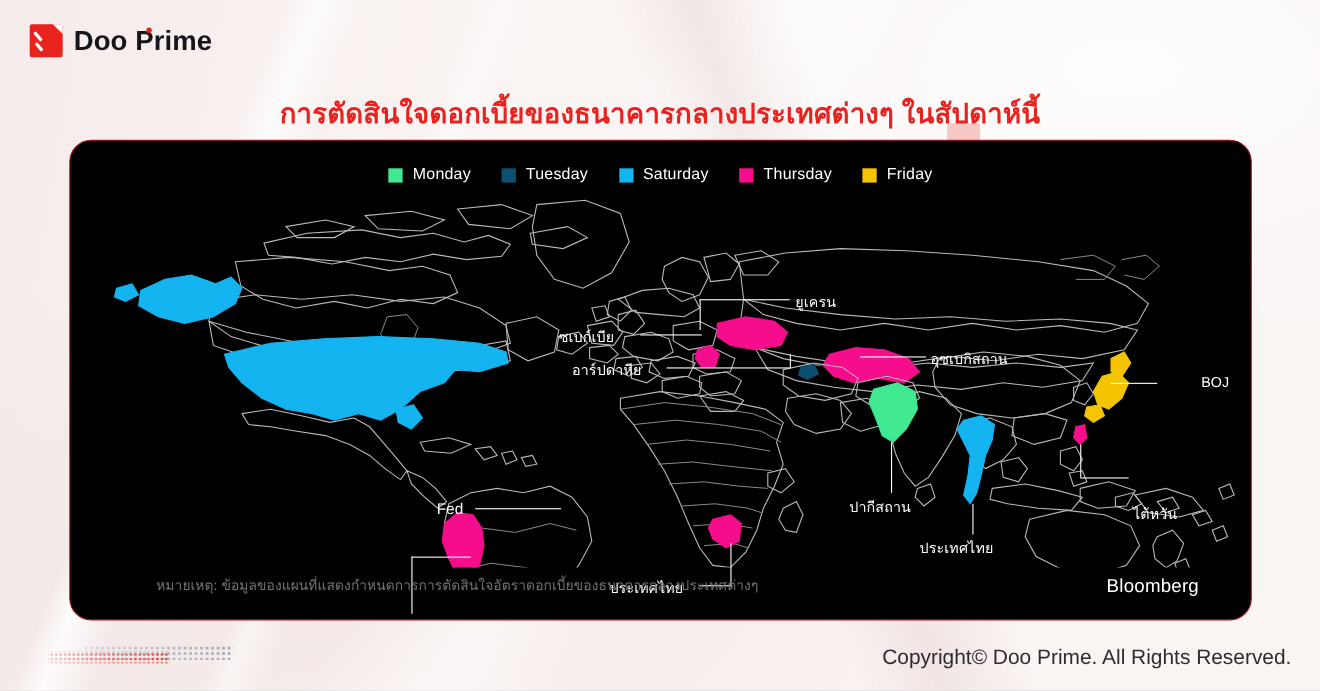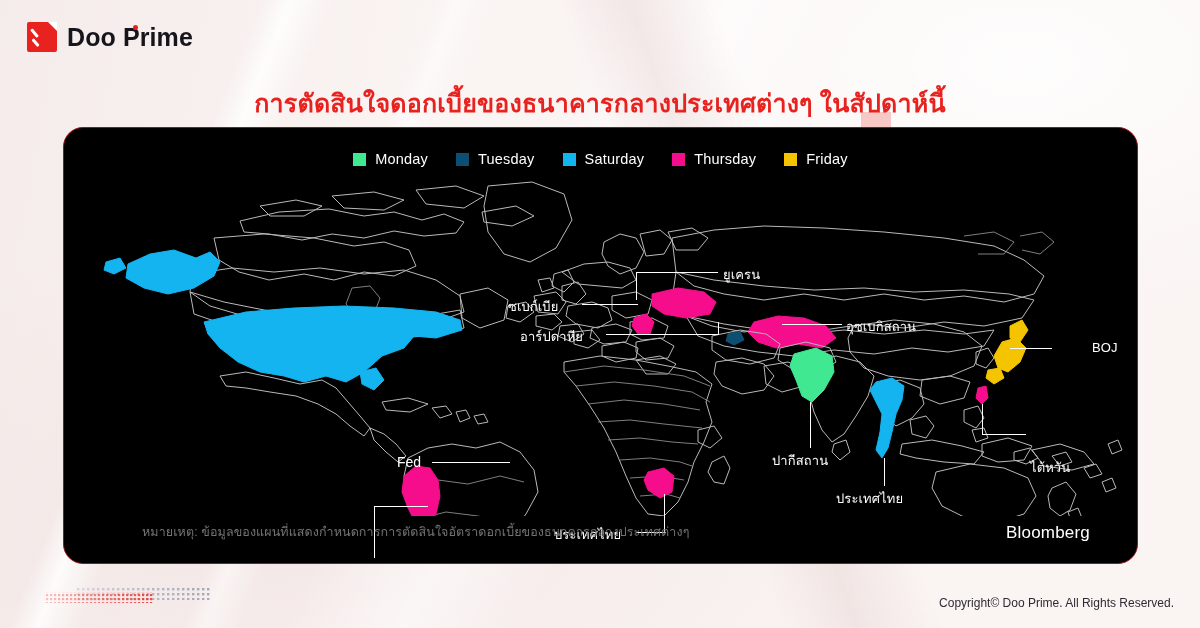--- a/index.html
+++ b/index.html
@@ -103,21 +103,21 @@
     font-size: 12.5px; letter-spacing: .1px;
   }
   .source {
     position: absolute; right: 47px; bottom: 20px; color: #fff;
     font-size: 17px; letter-spacing: .2px;
   }
 
   
   .copyright {
     position: absolute; right: 26px; bottom: 18px;
-    color: #2f2b33; font-size: 12px; z-index: 5;
+    color: #2f2b33; font-size: 19px; z-index: 5;
   }
   .dots-deco { position: absolute; left: 22px; bottom: 20px; width: 230px; height: 30px; z-index: 5; }
 </style>
 </head>
 <body>
 
 <div id="page">
 
   <div class="header">
     <div class="logo-mark">

